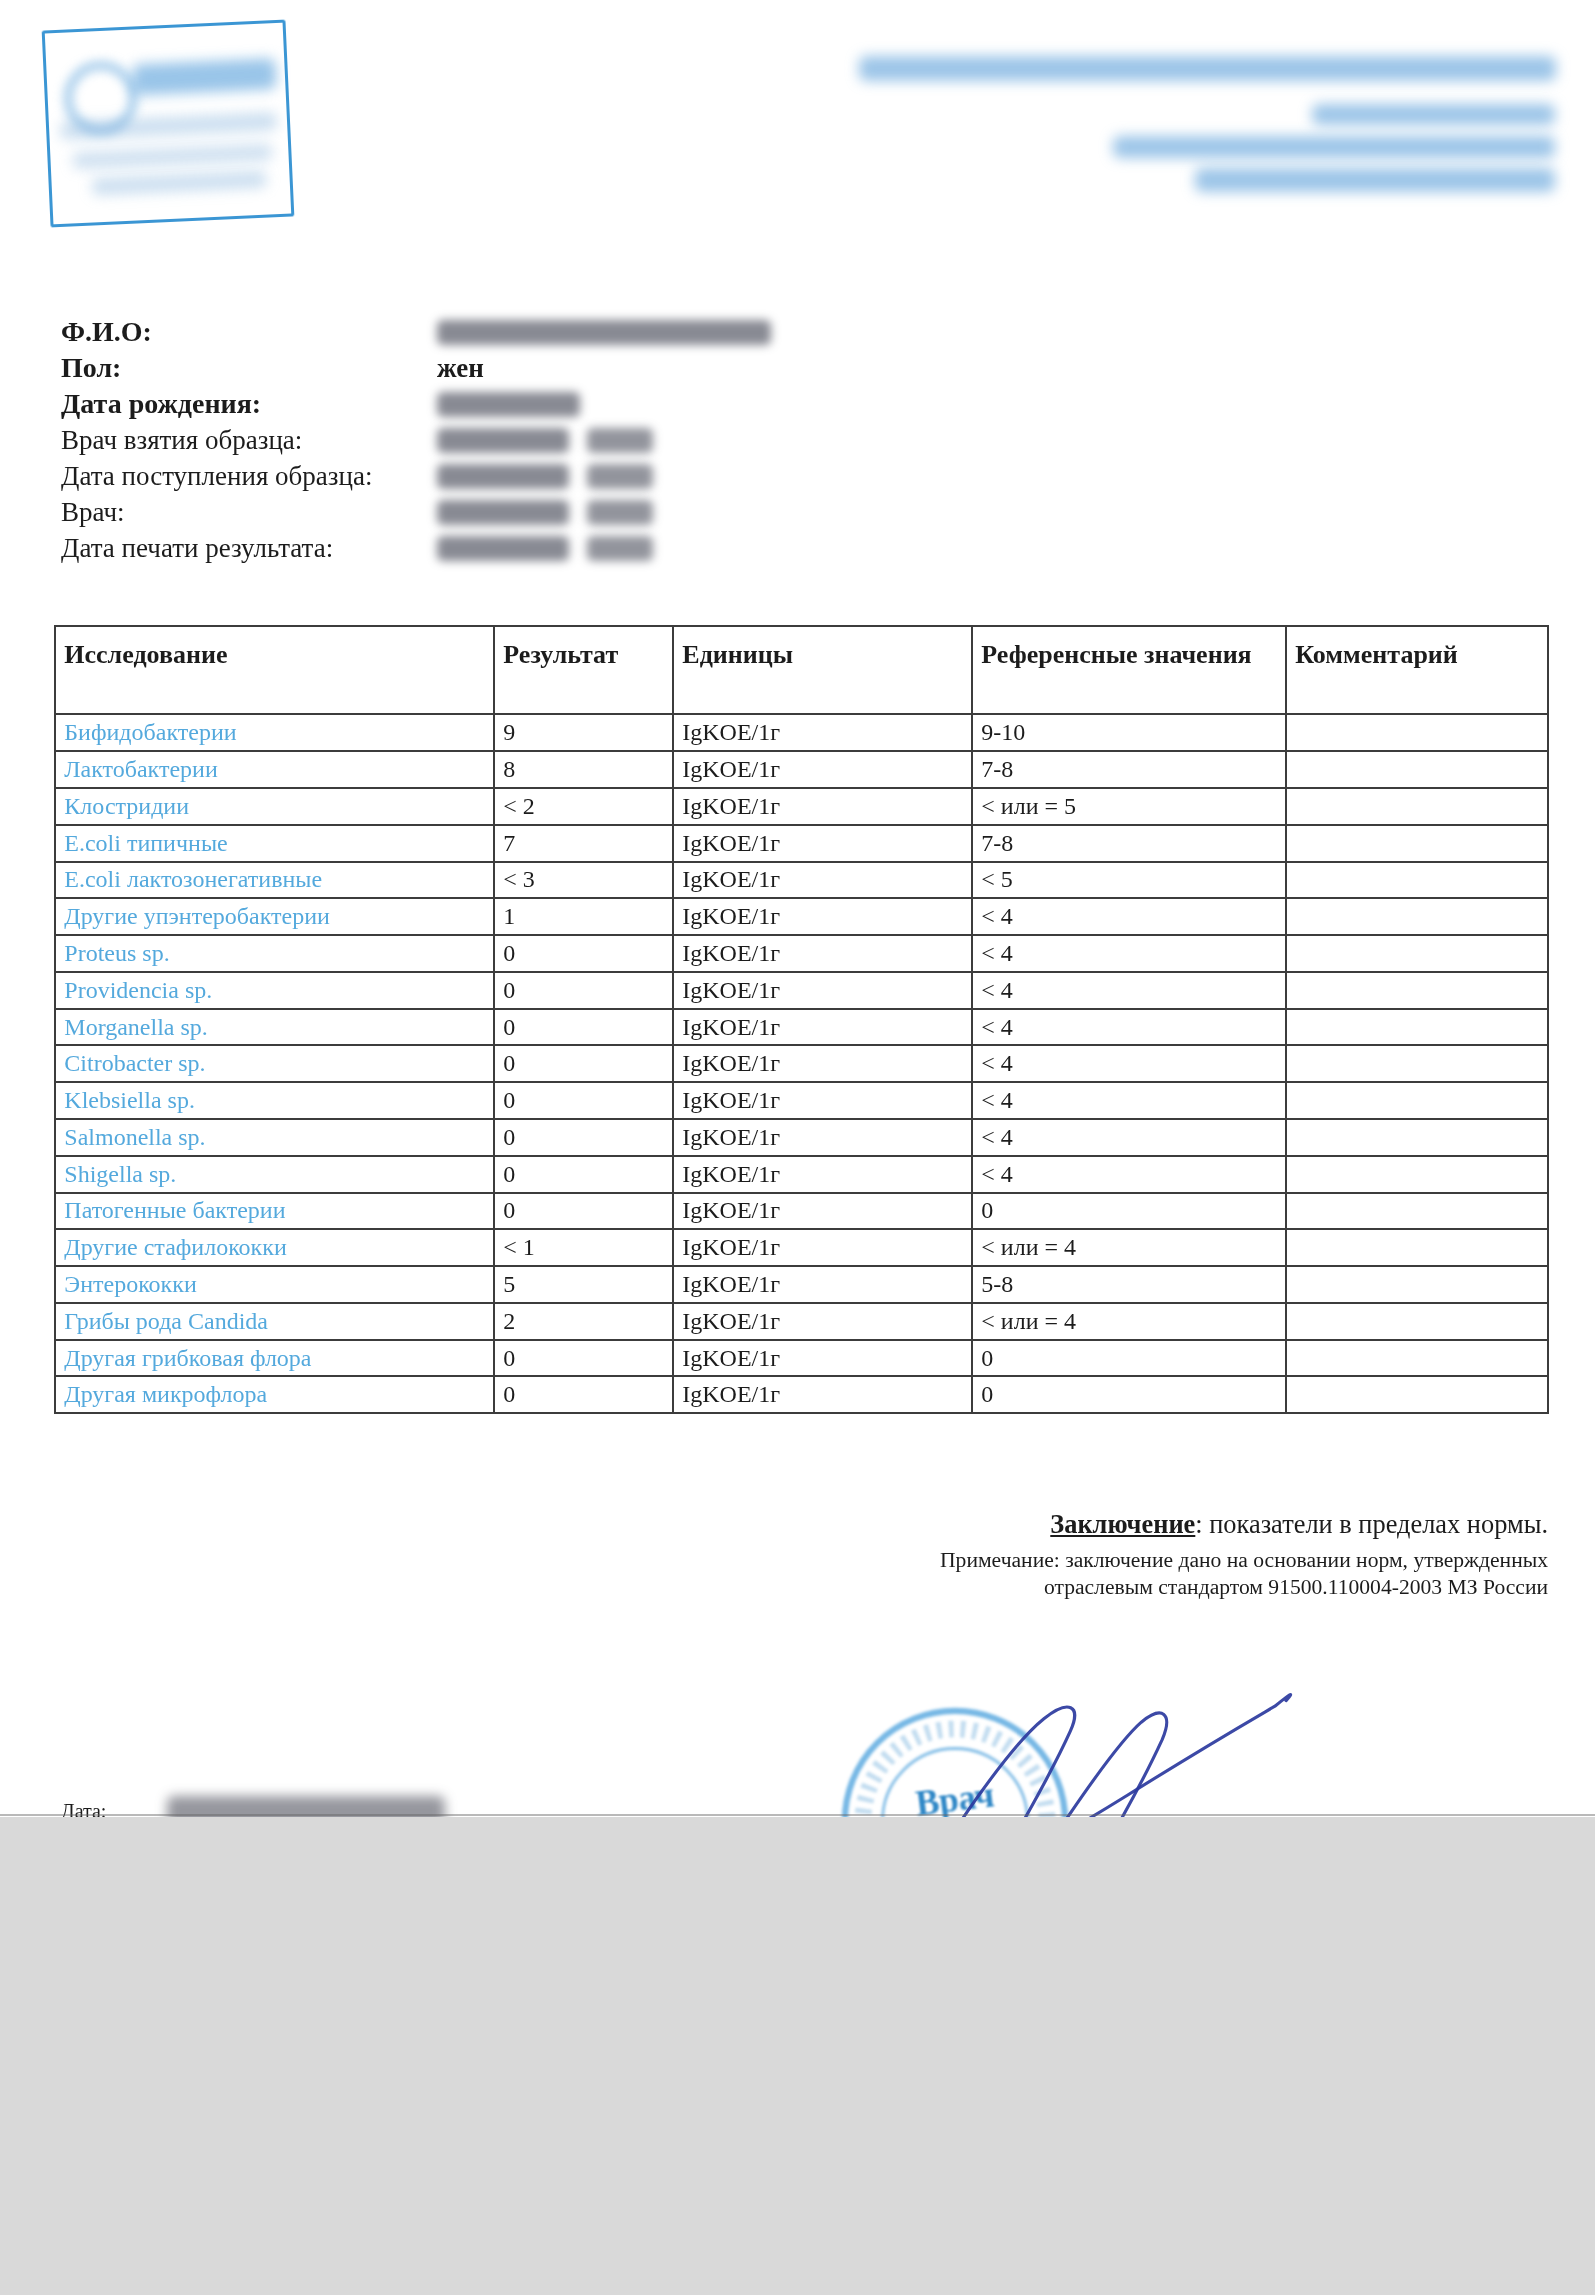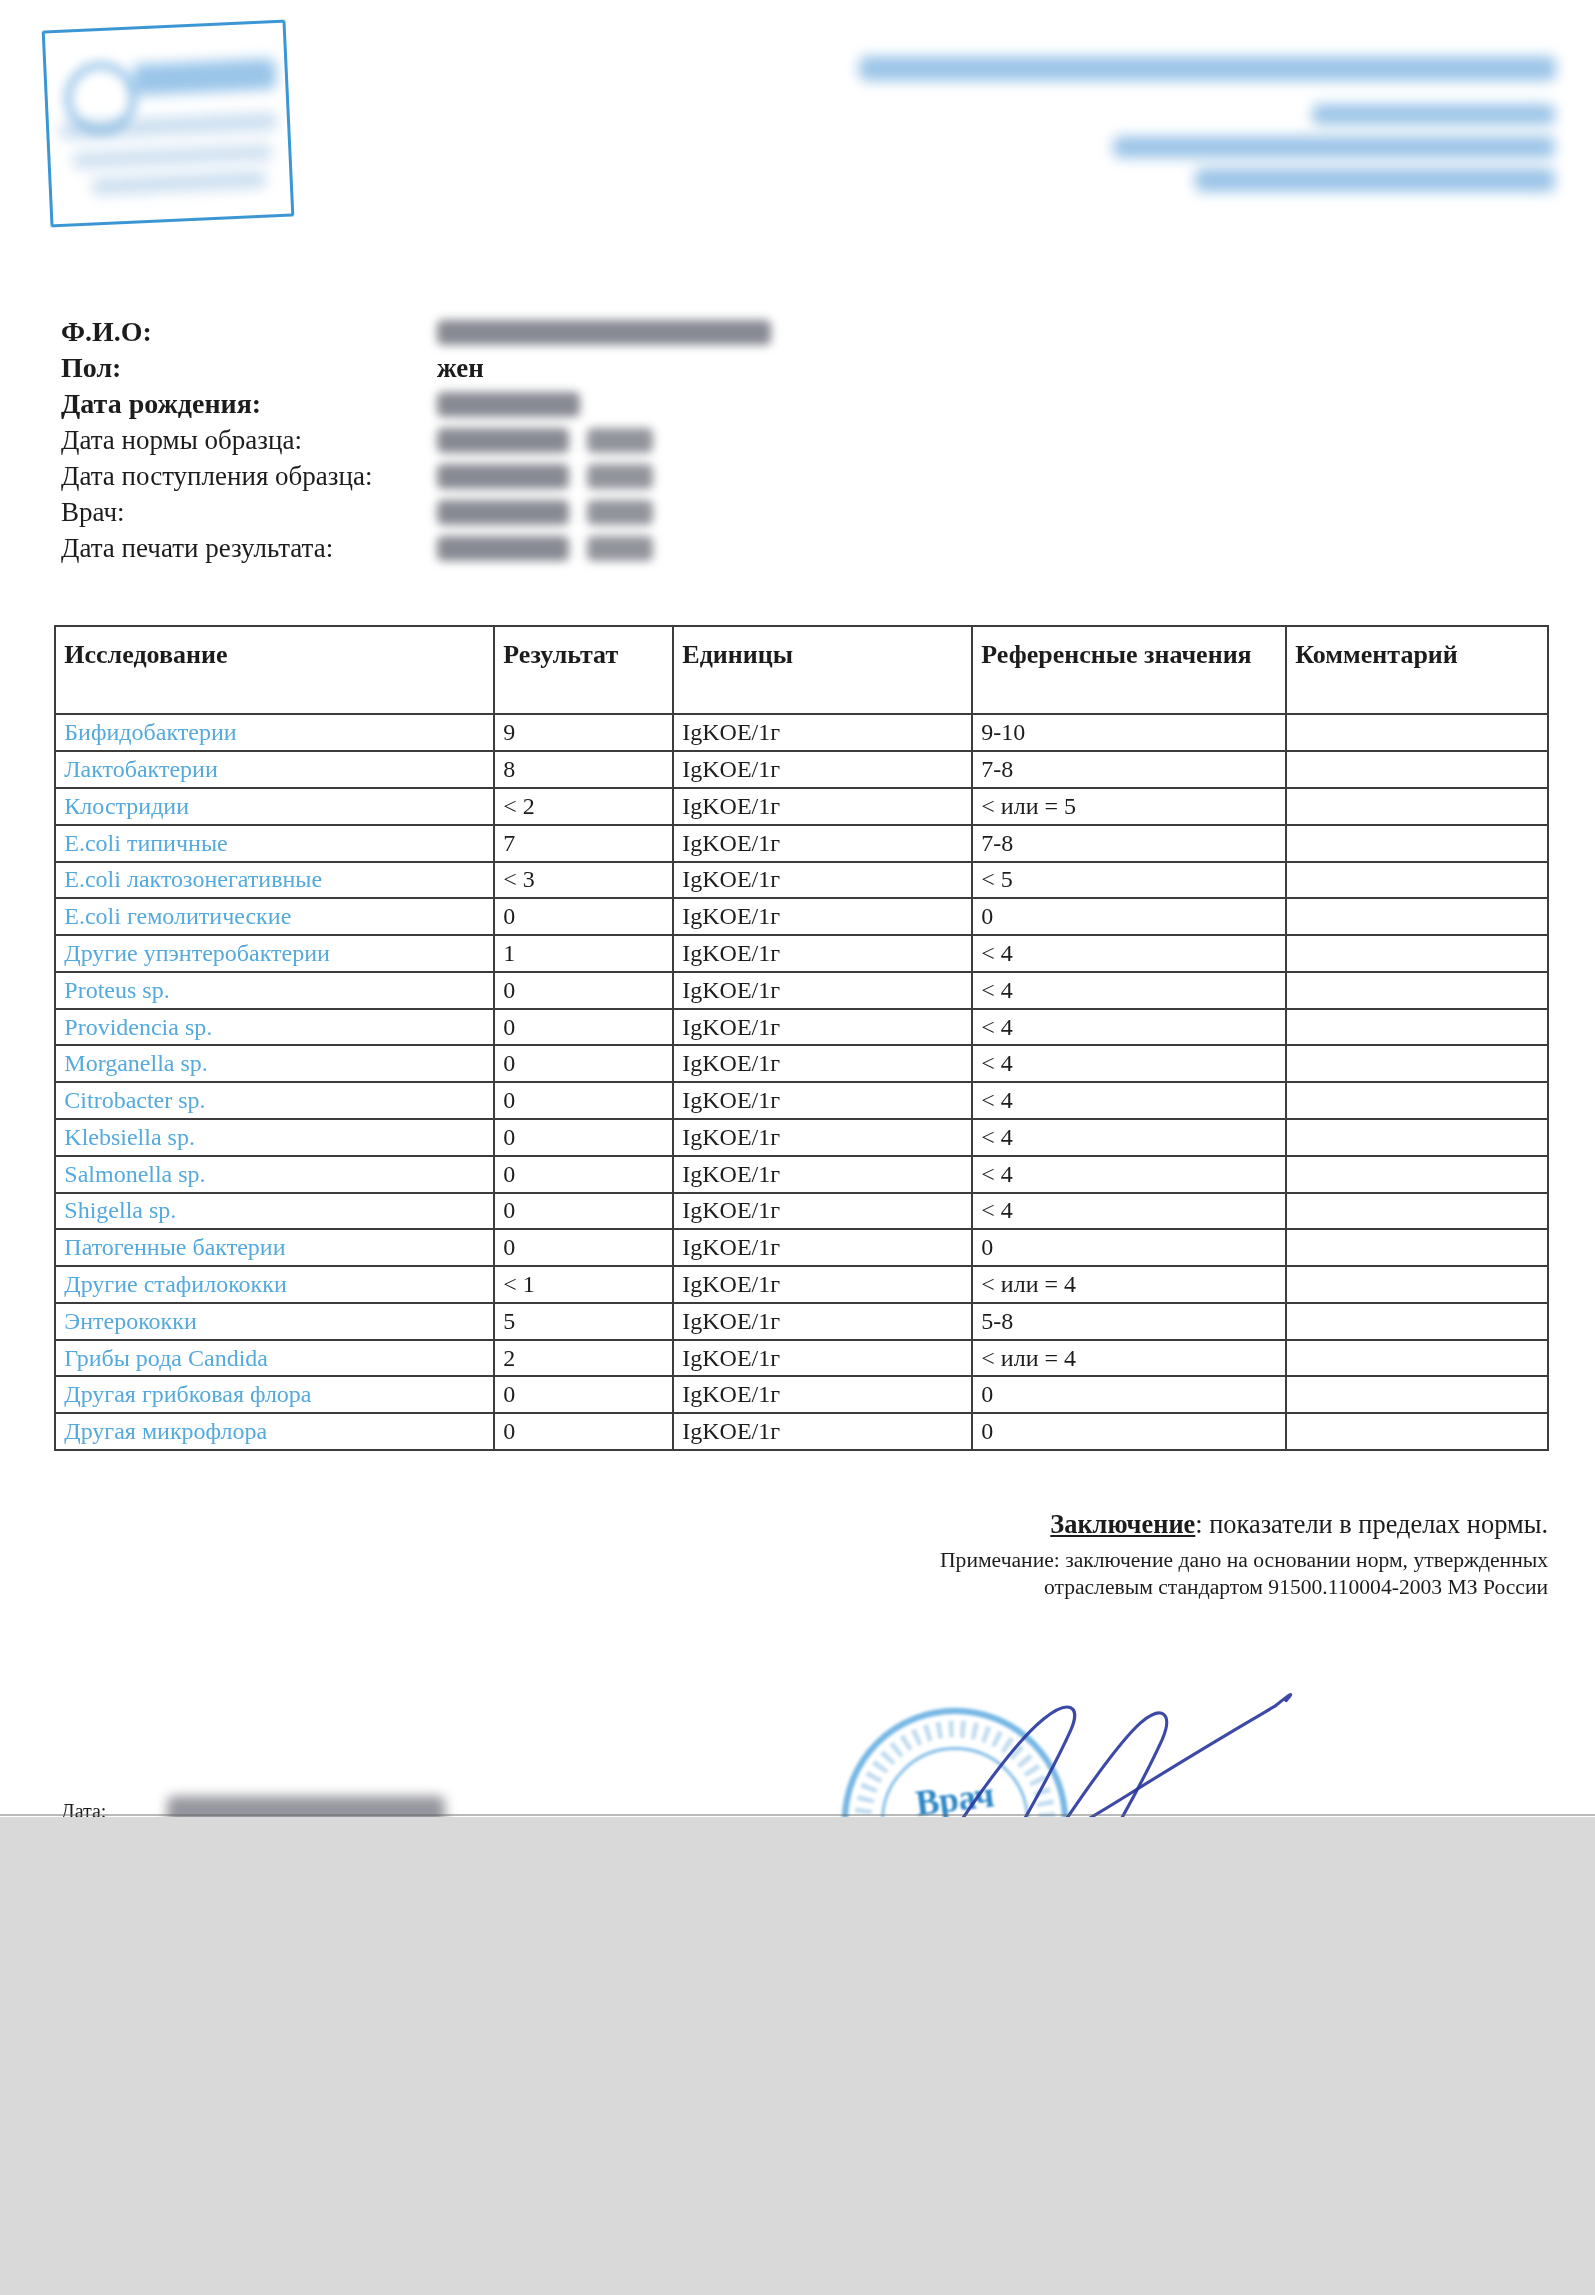--- a/index.html
+++ b/index.html
@@ -119,21 +119,21 @@
         <span class="info-label bold">Пол:</span>
         <span class="info-value">жен</span>
       </div>
       <div class="info-row">
         <span class="info-label bold">Дата рождения:</span>
         <span class="info-value">
           <span class="blob b-single"></span>
         </span>
       </div>
       <div class="info-row">
-        <span class="info-label">Дата нормы образца:</span>
+        <span class="info-label">Врач взятия образца:</span>
         <span class="info-value">
           <span class="blob b-date"></span>
           <span class="blob b-time"></span>
         </span>
       </div>
       <div class="info-row">
         <span class="info-label">Дата поступления образца:</span>
         <span class="info-value">
           <span class="blob b-date"></span>
           <span class="blob b-time"></span>
@@ -203,27 +203,20 @@
             <td class="cell-comment"></td>
           </tr>
           <tr>
             <td class="cell-name">E.coli лактозонегативные</td>
             <td class="cell-result">&lt; 3</td>
             <td class="cell-units">IgKOE/1г</td>
             <td class="cell-reference">&lt; 5</td>
             <td class="cell-comment"></td>
           </tr>
           <tr>
-            <td class="cell-name">E.coli гемолитические</td>
-            <td class="cell-result">0</td>
-            <td class="cell-units">IgKOE/1г</td>
-            <td class="cell-reference">0</td>
-            <td class="cell-comment"></td>
-          </tr>
-          <tr>
             <td class="cell-name">Другие упэнтеробактерии</td>
             <td class="cell-result">1</td>
             <td class="cell-units">IgKOE/1г</td>
             <td class="cell-reference">&lt; 4</td>
             <td class="cell-comment"></td>
           </tr>
           <tr>
             <td class="cell-name">Proteus sp.</td>
             <td class="cell-result">0</td>
             <td class="cell-units">IgKOE/1г</td>

